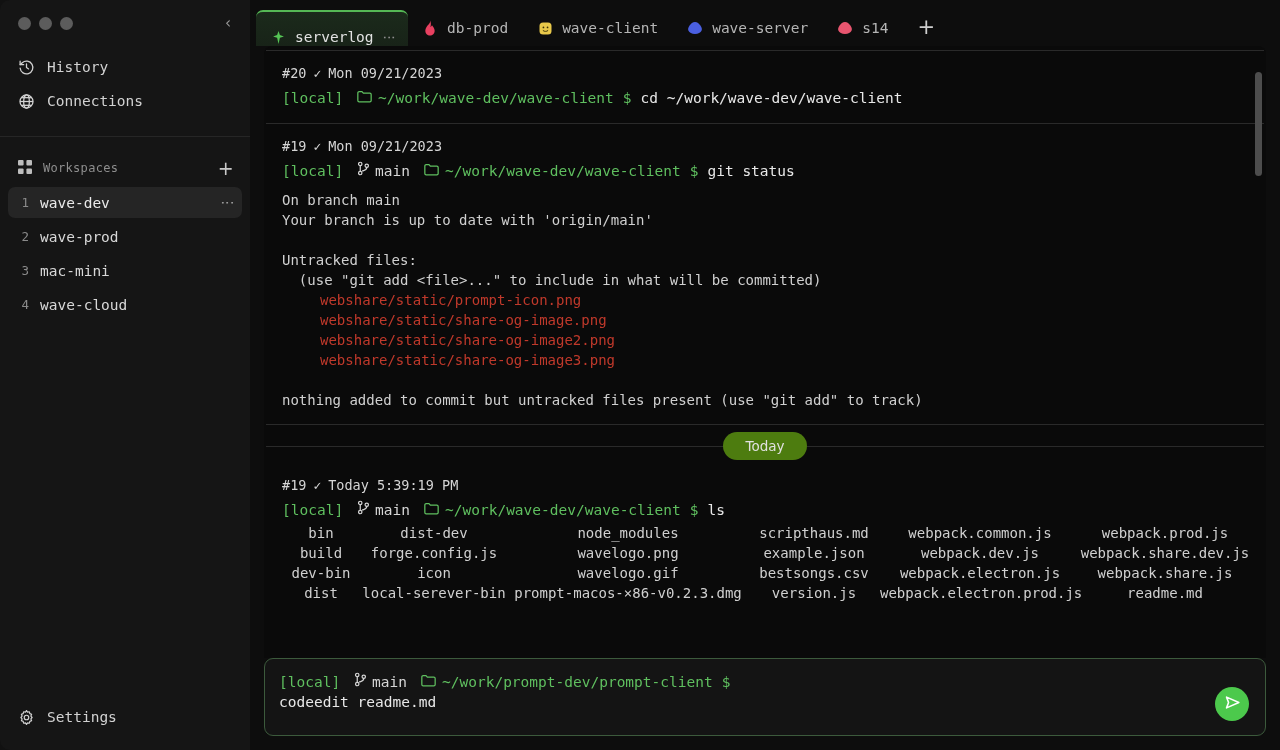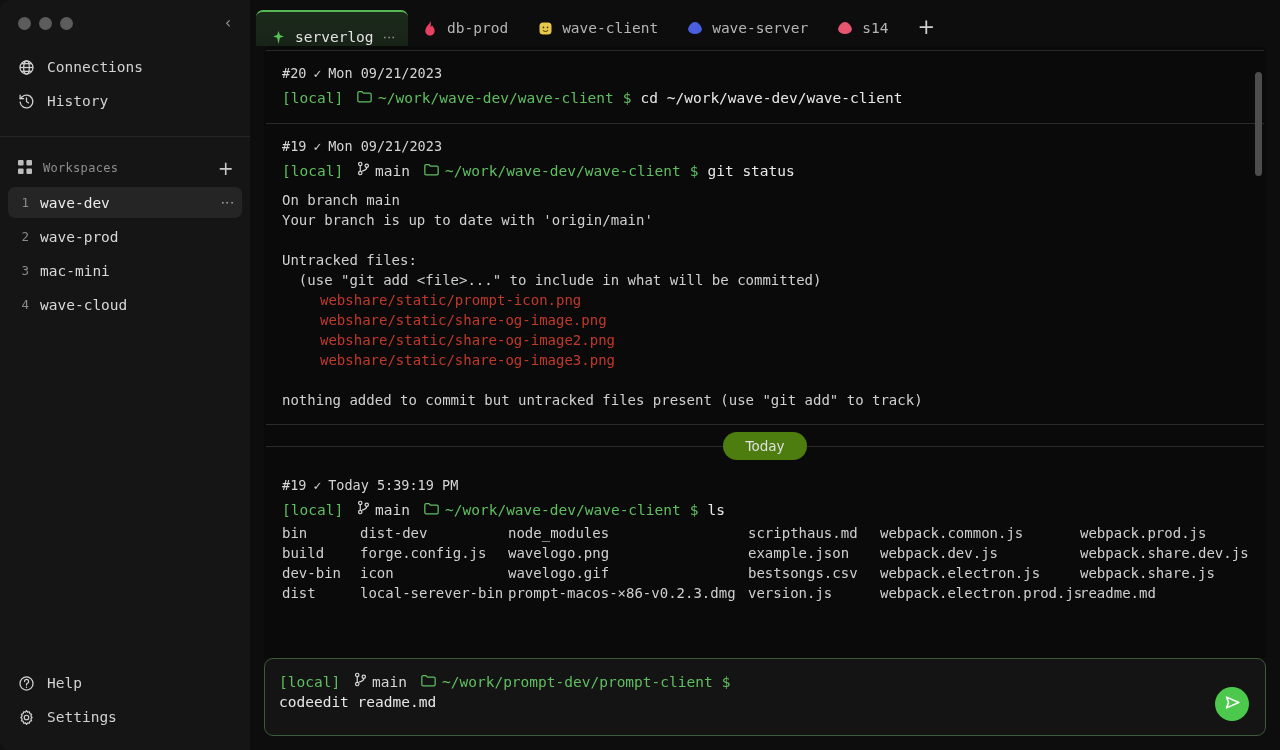--- a/index.html
+++ b/index.html
@@ -311,21 +311,21 @@
     display: grid;
     grid-template-columns: 78px 148px 240px 132px 200px 170px;
     padding-left: 16px;
     color: #d0d0d0;
     font-size: 14px;
     font-family: "DejaVu Sans Mono", "Liberation Mono", monospace;
     line-height: 20px;
     margin-top: 2px;
     column-gap: 0;
   }
-  .ls-grid span { white-space: nowrap; }
+  .ls-grid span { white-space: nowrap; text-align: center; }
 
   
   .scrollbar {
     position: absolute;
     top: 8px; right: 4px;
     width: 7px;
     bottom: 8px;
     pointer-events: none;
   }
   .scroll-thumb {
@@ -399,41 +399,41 @@
     <div class="sb-titlebar">
       <div class="traffic">
         <span class="dot"></span>
         <span class="dot"></span>
         <span class="dot"></span>
       </div>
       <div class="sb-collapse">‹</div>
     </div>
 
     <div class="sb-top">
+      <div class="sb-row">
+        <span class="ico">
+          <svg width="17" height="17" viewBox="0 0 24 24" fill="none" stroke="#d2d2d2" stroke-width="1.8" stroke-linecap="round" stroke-linejoin="round">
+            <path d="M3 3v5h5"></path>
+            <path d="M3.05 13A9 9 0 1 0 6 5.3L3 8"></path>
+            <path d="M12 7v5l3 2"></path>
+          </svg>
+        </span>
+        <span>History</span>
+      </div>
       <div class="sb-row">
         <span class="ico">
           <svg width="17" height="17" viewBox="0 0 24 24" fill="none" stroke="#d2d2d2" stroke-width="1.8">
             <circle cx="12" cy="12" r="9.2"></circle>
             <ellipse cx="12" cy="12" rx="4" ry="9.2"></ellipse>
             <line x1="2.8" y1="12" x2="21.2" y2="12"></line>
             <line x1="4.2" y1="6.6" x2="19.8" y2="6.6"></line>
             <line x1="4.2" y1="17.4" x2="19.8" y2="17.4"></line>
           </svg>
         </span>
         <span>Connections</span>
-      </div>
-      <div class="sb-row">
-        <span class="ico">
-          <svg width="17" height="17" viewBox="0 0 24 24" fill="none" stroke="#d2d2d2" stroke-width="1.8" stroke-linecap="round" stroke-linejoin="round">
-            <path d="M3 3v5h5"></path>
-            <path d="M3.05 13A9 9 0 1 0 6 5.3L3 8"></path>
-            <path d="M12 7v5l3 2"></path>
-          </svg>
-        </span>
-        <span>History</span>
       </div>
     </div>
 
     <div class="sb-divider"></div>
 
     <div class="sb-section-hdr">
       <span class="ico">
         <svg width="14" height="14" viewBox="0 0 16 16" fill="#bdbdbd">
           <rect x="0" y="0" width="6.4" height="6.4" rx="1.2"></rect>
           <rect x="9.6" y="0" width="6.4" height="6.4" rx="1.2"></rect>
@@ -461,30 +461,20 @@
         </div>
         <div class="ws-item">
           <span class="ws-num">4</span>
           <span class="ws-name">wave-cloud</span>
         </div>
       </div>
 
     <div class="sb-spacer"></div>
 
     <div class="sb-bottom">
-      <div class="sb-row">
-        <span class="ico">
-          <svg width="17" height="17" viewBox="0 0 24 24" fill="none" stroke="#d2d2d2" stroke-width="1.8">
-            <circle cx="12" cy="12" r="9.2"></circle>
-            <path d="M9.2 9.2a2.9 2.9 0 1 1 3.9 2.7c-.8.3-1.1.9-1.1 1.7v.5" stroke-linecap="round"></path>
-            <circle cx="12" cy="17.2" r="1" fill="#d2d2d2" stroke="none"></circle>
-          </svg>
-        </span>
-        <span>Help</span>
-      </div>
       <div class="sb-row">
         <span class="ico">
           <svg width="17" height="17" viewBox="0 0 24 24" fill="none" stroke="#d2d2d2" stroke-width="1.7">
             <circle cx="12" cy="12" r="3.2"></circle>
             <path d="M12 2.2l1.5 2.2 2.6-.5.6 2.6 2.5 1-1 2.5 1.7 2-1.7 2 1 2.5-2.5 1-.6 2.6-2.6-.5L12 21.8l-1.5-2.2-2.6.5-.6-2.6-2.5-1 1-2.5-1.7-2 1.7-2-1-2.5 2.5-1 .6-2.6 2.6.5z" stroke-linejoin="round"></path>
           </svg>
         </span>
         <span>Settings</span>
       </div>
     </div>

